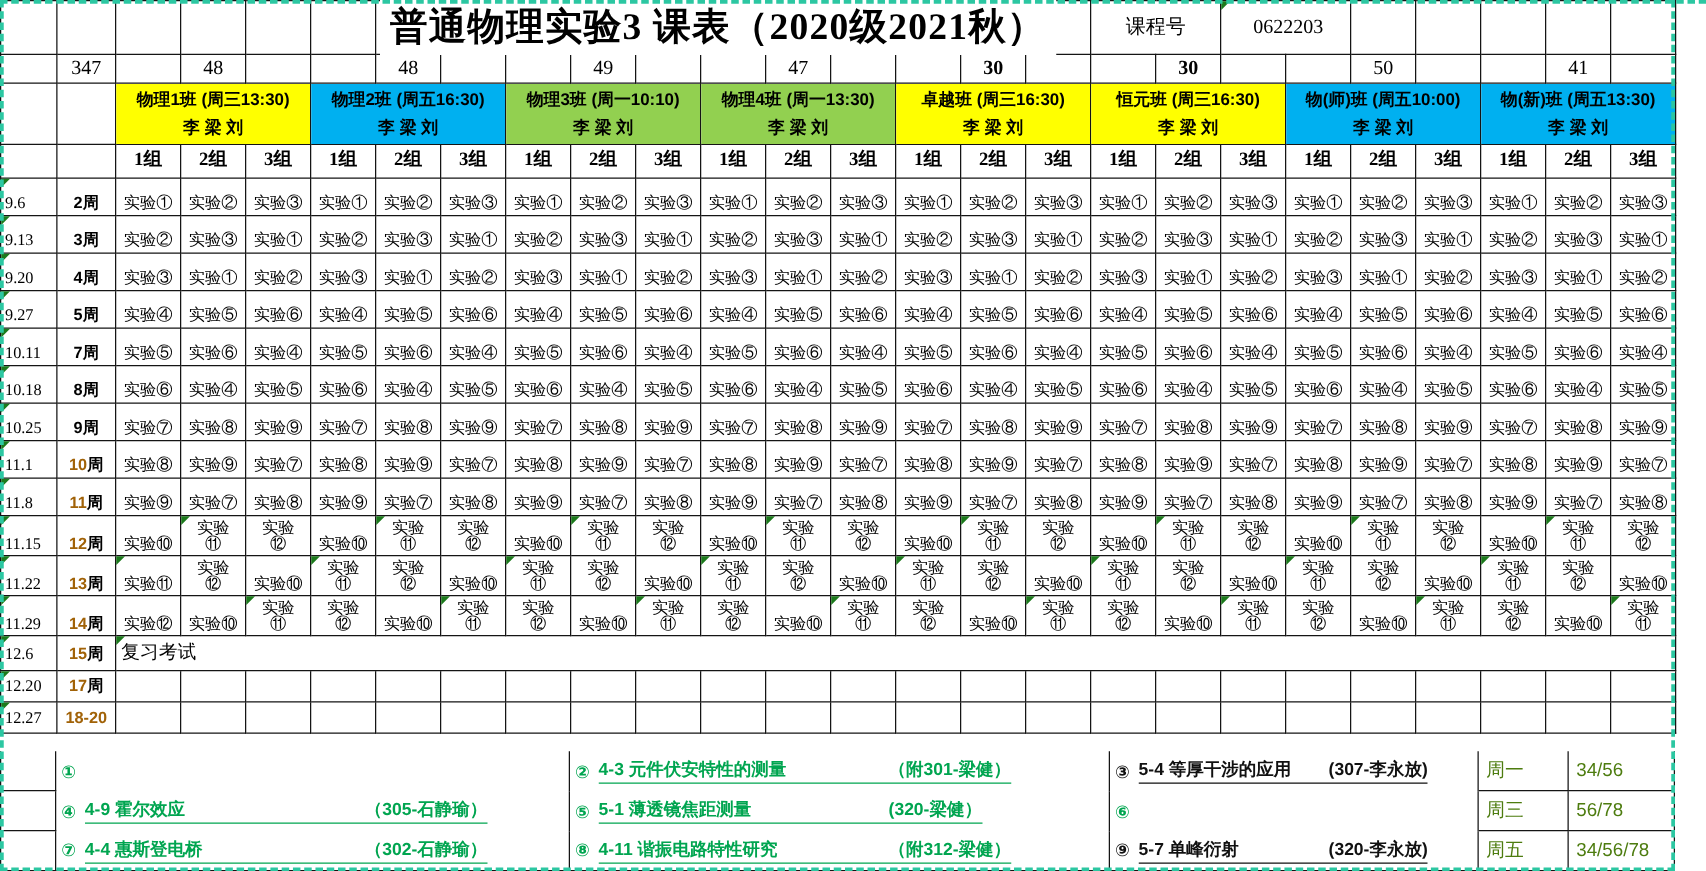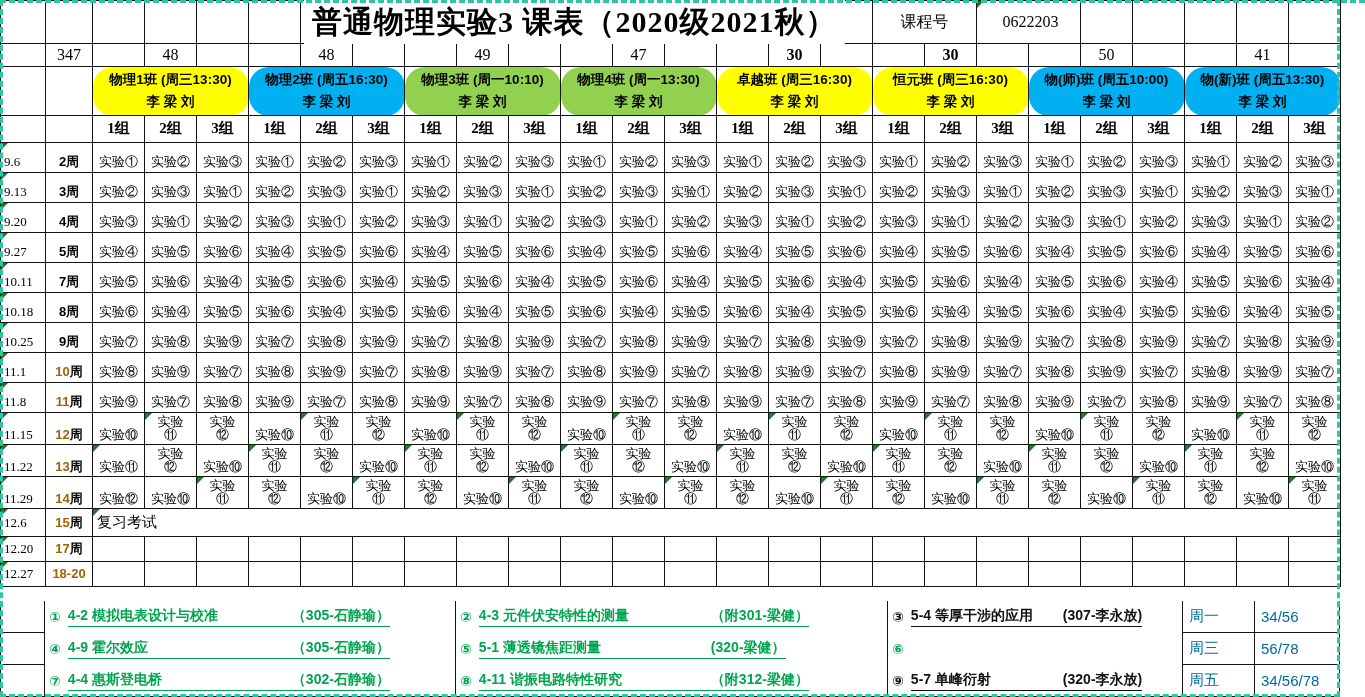--- a/index.html
+++ b/index.html
@@ -3,21 +3,21 @@
 <meta charset="utf-8">
 <style>
   html,body{margin:0;padding:0;background:#fff;}
   #stage{position:relative;width:1365px;height:697px;background:#fff;overflow:hidden;
          font-family:"Liberation Serif","DejaVu Serif",serif;color:#000;}
   table.sheet{border-collapse:collapse;table-layout:fixed;width:1340px;position:absolute;left:0;top:0;}
   td{border:1px solid #141414;padding:0;text-align:center;vertical-align:middle;position:relative;
      font-size:13px;line-height:1.05;overflow:visible;white-space:nowrap;}
   tr.r-title td{height:42px;}
   tr.r-counts td{height:22px;font-size:16px;}
-  tr.r-class td{height:48px;border-radius:20px;}
+  tr.r-class td{height:48px;}
   tr.r-group td{height:26px;font-weight:bold;font-size:15px;}
   tr.r-data td{height:26px;vertical-align:bottom;padding-bottom:3px;}
   tr.r-wrap td{height:29px;vertical-align:bottom;padding-bottom:2px;}
   tr.r-review td{height:27px;}
   tr.r-empty td{height:24px;}
   td.datec{text-align:left;padding-left:3px;font-size:13px;}
   td.weekc{font-weight:bold;font-family:"Liberation Sans","DejaVu Sans",sans-serif;font-size:13px;}
   span.wknum-blue{color:#a16207;}
   td.classhdr{font-family:"Liberation Sans","DejaVu Sans",sans-serif;font-weight:bold;font-size:13.5px;line-height:1.6;}
   td.countb{font-weight:bold;}
@@ -38,21 +38,21 @@
   .lg-item.last{border-bottom:1px solid #141414;}
   .lg-num{margin-right:7px;}
   .lg-body{display:inline-block;border-bottom:1px solid currentColor;padding-bottom:1px;}
   .lg-name{display:inline-block;}
   .w-b1 .lg-name{min-width:224px;}
   .w-b2 .lg-name{min-width:232px;}
   .w-b3 .lg-name{min-width:152px;}
   .lg-green{color:#00a550;}
   .lg-black{color:#111;}
   .lg-day,.lg-slots{border-right:1px solid #141414;border-bottom:1px solid #141414;
-                    color:#0369a1;font-size:15px;display:flex;align-items:center;padding-left:6px;}
+                    color:#4d7c0f;font-size:15px;display:flex;align-items:center;padding-left:6px;}
   
   .pb{position:absolute;pointer-events:none;}
   .pb-top{left:0;top:0;width:1365px;border-top:3px dashed #2cc7a2;}
   .pb-left{left:0;top:0;height:697px;border-left:3px dashed #2cc7a2;}
   .pb-right{left:1337px;top:0;height:697px;border-left:3px dashed #2cc7a2;}
   .pb-bottom{left:0;top:694px;width:1340px;border-top:3px dashed #2cc7a2;}
 </style>
 </head>
 <body>
 
@@ -578,21 +578,20 @@
           <td></td>
           <td></td>
         </tr>
       </tbody>
   </table>
   <div id="bigtitle">普通物理实验3 课表（2020级2021秋）</div>
   <div id="legend">
       <div class="lg-a"></div>
       <div class="lg-item w-b1 lg-green">
         <span class="lg-num">①</span>
-        <span class="lg-body"><span class="lg-name">4-2 模拟电表设计与校准</span><span class="lg-room">（305-石静瑜）</span></span>
       </div>
       <div class="lg-item w-b2 lg-green">
         <span class="lg-num">②</span>
         <span class="lg-body"><span class="lg-name">4-3 元件伏安特性的测量</span><span class="lg-room">（附301-梁健）</span></span>
       </div>
       <div class="lg-item w-b3 lg-black">
         <span class="lg-num">③</span>
         <span class="lg-body"><span class="lg-name">5-4 等厚干涉的应用</span><span class="lg-room">(307-李永放)</span></span>
       </div>
       <div class="lg-day">周一</div>

